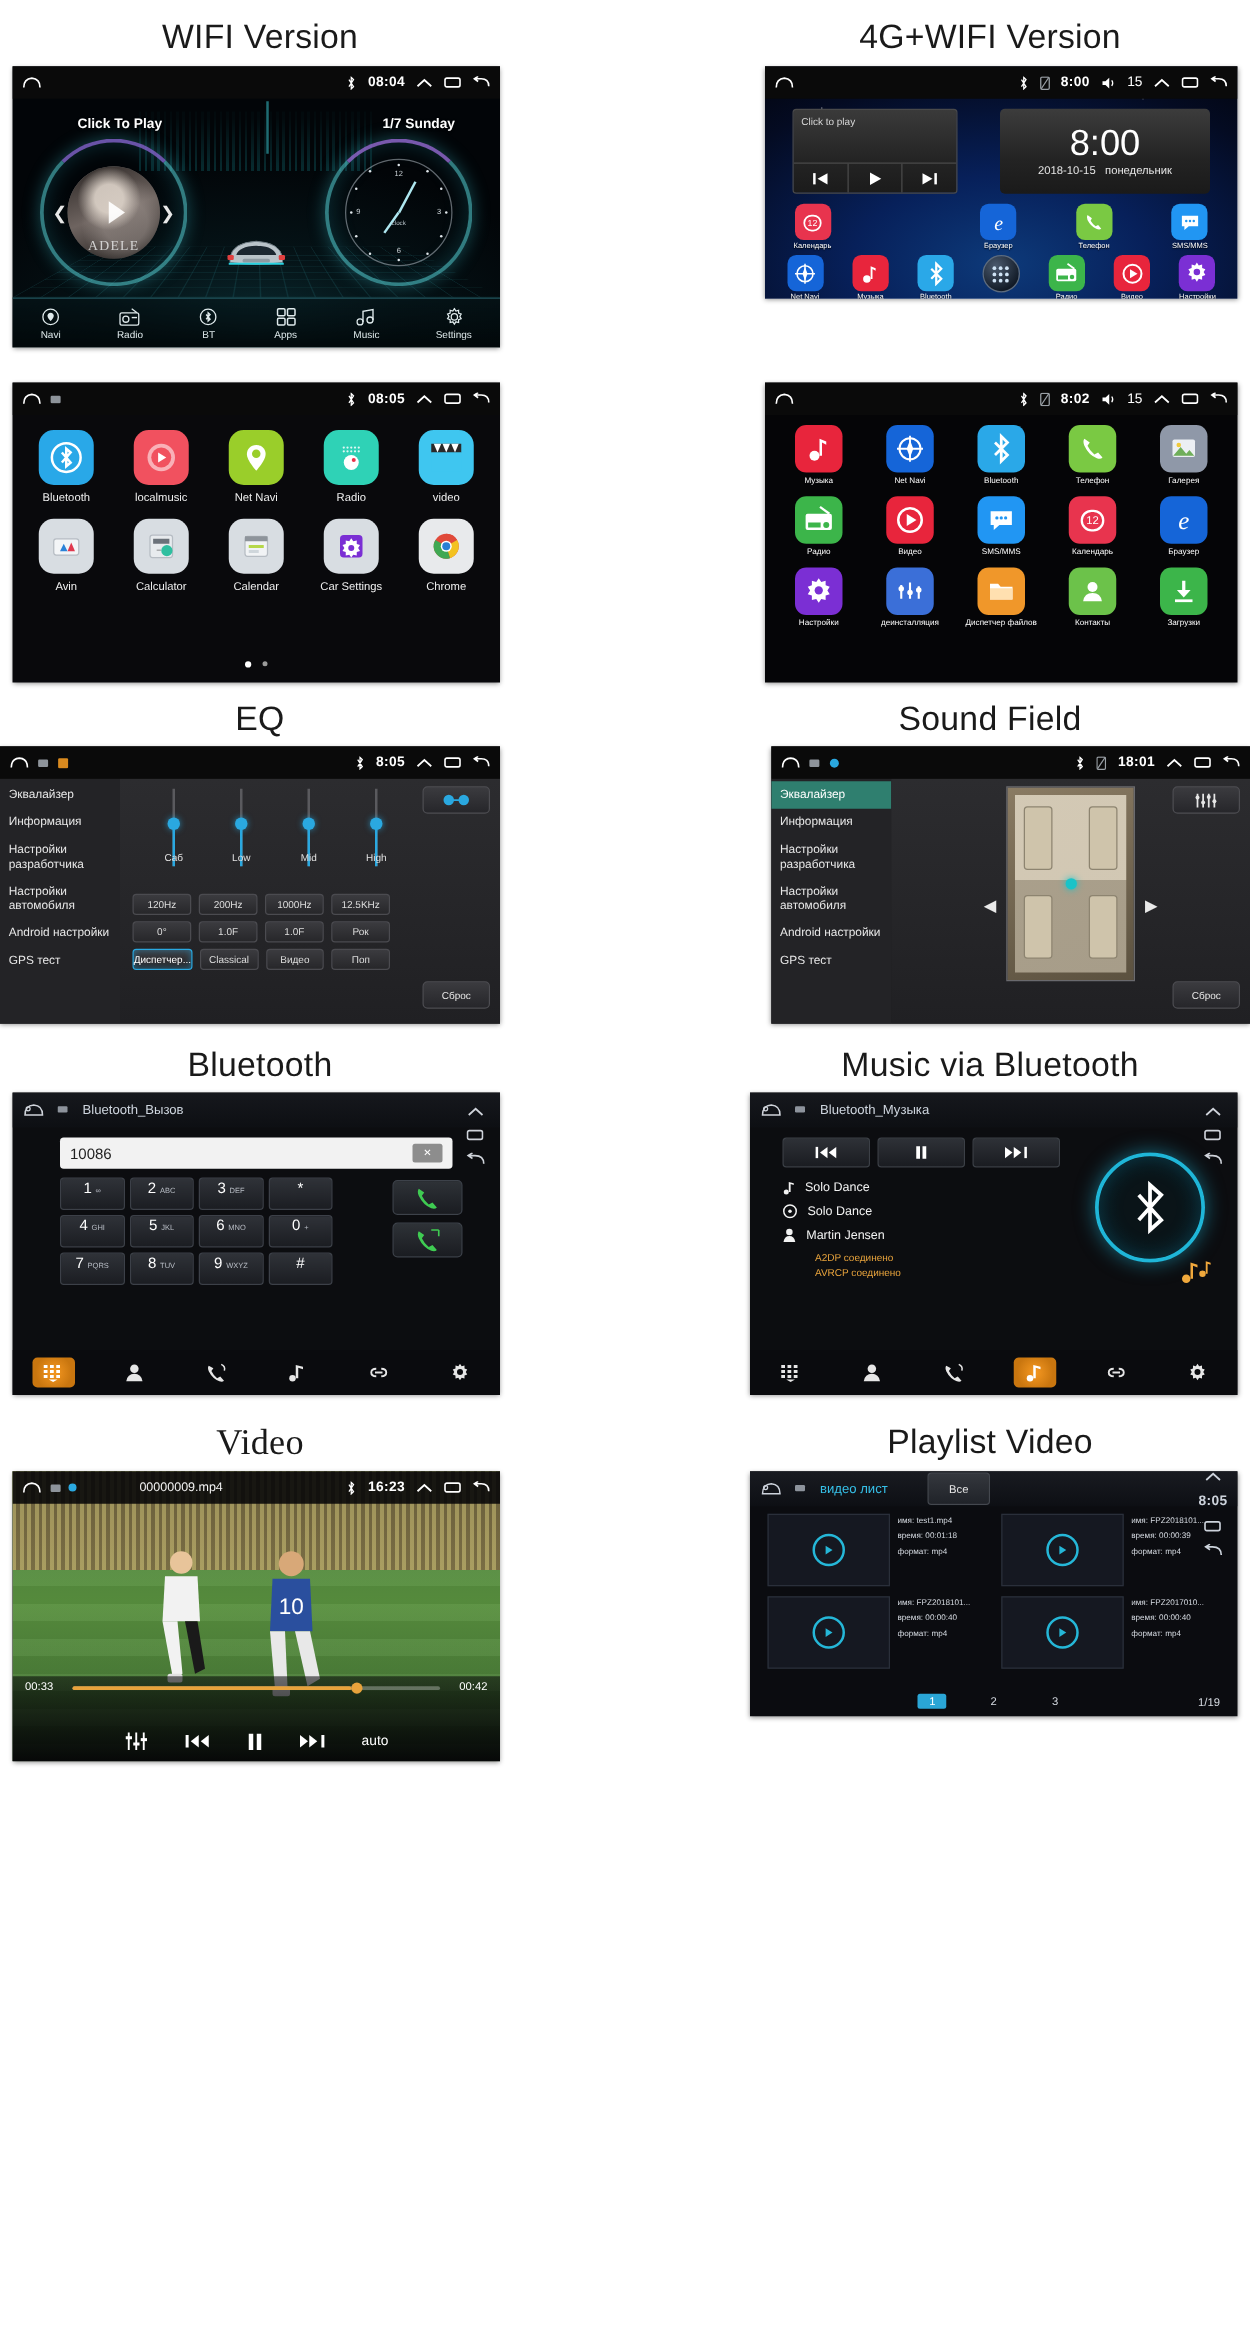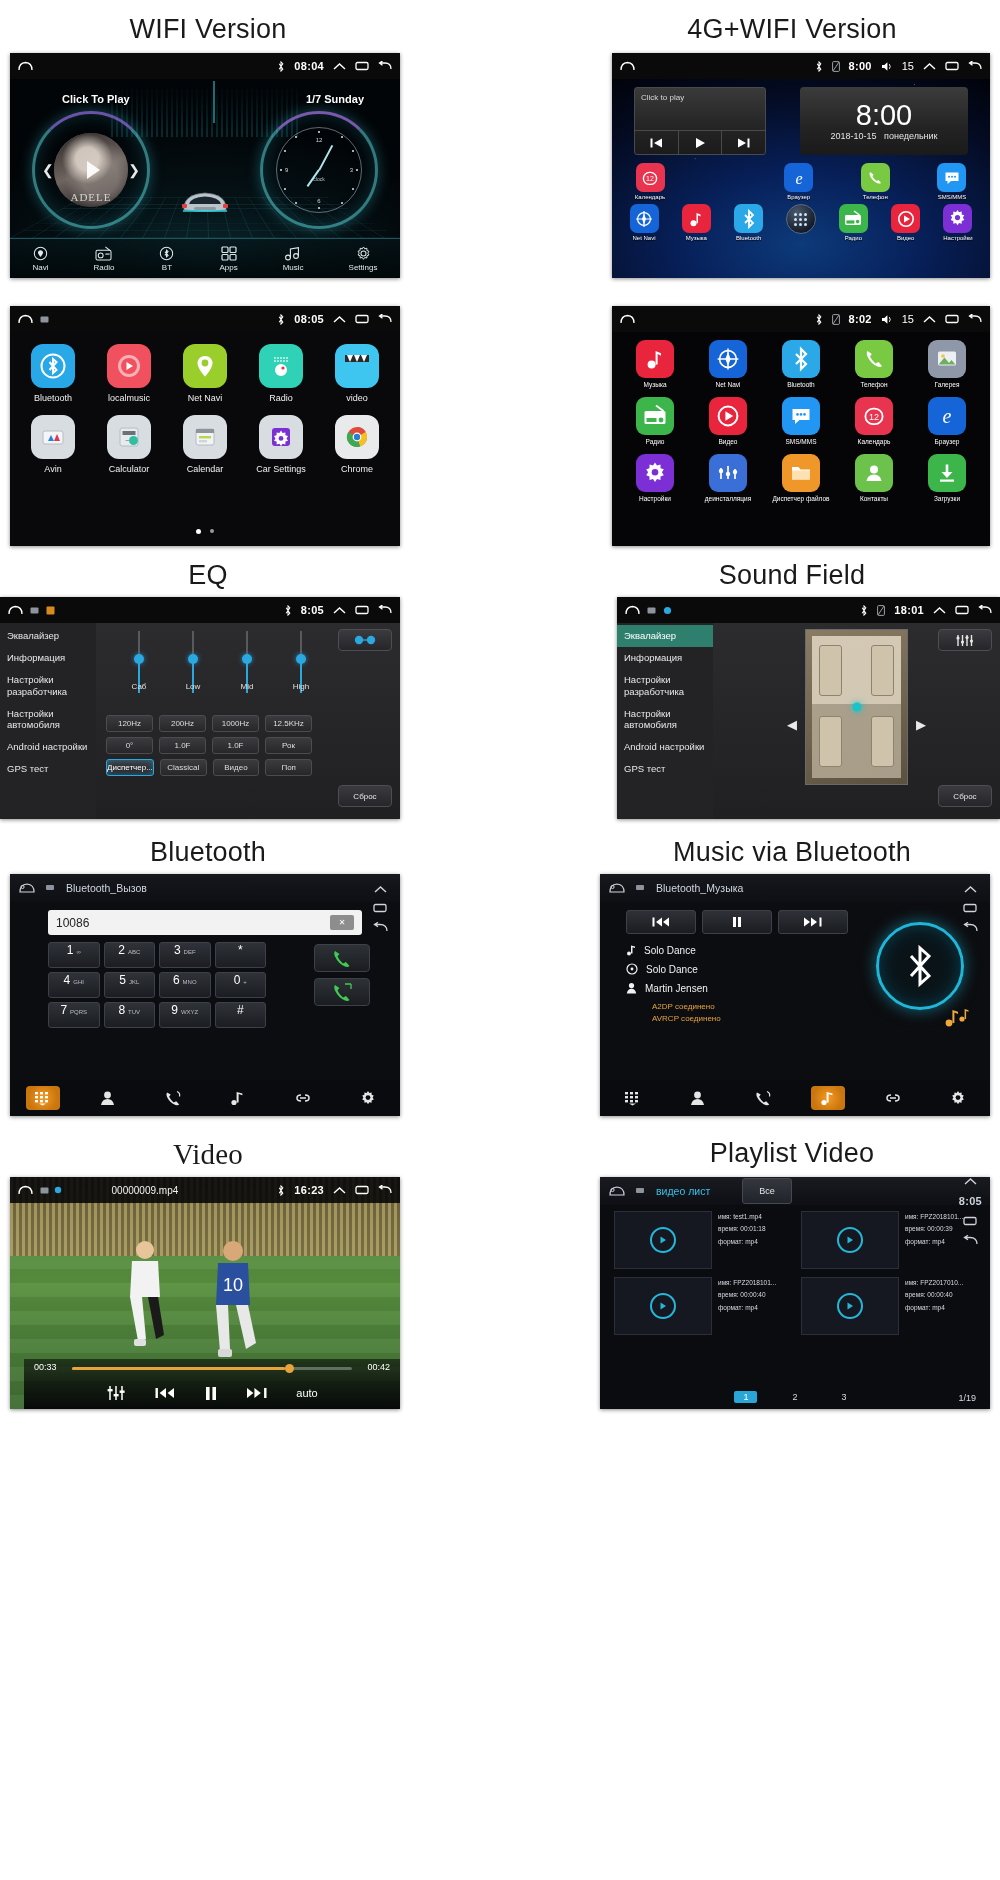--- a/index.html
+++ b/index.html
@@ -126,21 +126,21 @@
   .p1-dock {
     position: absolute; left: 0; right: 0; bottom: 0; height: 40px;
     border-top: 1px solid rgba(70,180,195,0.45);
     display: flex; align-items: center; justify-content: space-around;
     background: linear-gradient(to bottom, rgba(6,22,26,0.6), rgba(2,8,10,0.95));
   }
   .dock-item { display: flex; flex-direction: column; align-items: center; gap: 2px; color: #dfeaec; }
   .dock-item span { font-size: 8px; }
 
   
-  .p2 { width: 378px; height: 225px;
+  .p2 { width: 378px; height: 186px;
     background: radial-gradient(ellipse 340px 200px at 50% 85%, #0d3a7a 0%, #07205a 35%, #040b22 75%, #01030a 100%); }
   .p2 .stars { position:absolute; inset:0;
     background-image:
       radial-gradient(1px 1px at 12% 18%, rgba(255,255,255,.55), transparent),
       radial-gradient(1px 1px at 34% 9%, rgba(255,255,255,.4), transparent),
       radial-gradient(1px 1px at 58% 24%, rgba(255,255,255,.45), transparent),
       radial-gradient(1px 1px at 80% 14%, rgba(255,255,255,.35), transparent),
       radial-gradient(1px 1px at 68% 40%, rgba(255,255,255,.3), transparent),
       radial-gradient(1px 1px at 22% 47%, rgba(255,255,255,.3), transparent);
   }
@@ -289,30 +289,30 @@
       repeating-linear-gradient(90deg, rgba(210,190,120,.55) 0 3px, rgba(110,90,60,.5) 3px 6px),
       linear-gradient(to bottom, #6b5a3a, #8d7b4e);
     opacity: .9; }
   .vid-lines { position:absolute; left:0; right:0; bottom:0; height: 66%;
     background: repeating-linear-gradient(0deg, rgba(255,255,255,.04) 0 14px, rgba(0,0,0,.05) 14px 28px); }
   .player1 { position: absolute; left: 108px; bottom: 58px; width: 54px; height: 112px; }
   .player2 { position: absolute; left: 192px; bottom: 44px; width: 62px; height: 126px; }
   .vid-topbar { position: absolute; top: 0; left: 0; right: 0; height: 26px;
     background: rgba(6,6,8,.88); display: flex; align-items: center; padding: 0 8px; color: #fff; font-size: 10px; }
   .vid-fname { margin: 0 auto; font-size: 10px; color: #f2f2f2; }
-  .vid-bottom { position: absolute; left: 14px; right: 0; bottom: 0; height: 50px;
+  .vid-bottom { position: absolute; left: 0; right: 0; bottom: 0; height: 68px;
     background: linear-gradient(to bottom, rgba(4,4,6,.55), rgba(4,4,6,.96)); padding-left: 16px; }
   .vid-seek { position: absolute; top: 8px; left: 48px; right: 48px; height: 3px; background: rgba(255,255,255,.3); border-radius: 2px; }
   .vid-seek .prog { position: absolute; left: 0; top: 0; bottom: 0; width: 76%; background: #e8a33c; border-radius: 2px; }
   .vid-seek .thumb { position: absolute; left: 76%; top: -3px; width: 9px; height: 9px; border-radius: 50%; background: #e8a33c; }
   .vid-time { position: absolute; top: 3px; color: #fff; font-size: 9px; }
   .vid-ctrls { position: absolute; bottom: 8px; left: 0; right: 0; display: flex; align-items: center; justify-content: center; gap: 28px; color: #fff; }
 
   
-  .p10 { width: 390px; height: 232px; background: #0b0c10; }
+  .p10 { width: 390px; height: 196px; background: #0b0c10; }
   .pl-top { position: absolute; top: 0; left: 0; right: 0; height: 28px;
     background: linear-gradient(to bottom,#191b21,#0d0f14); display: flex; align-items: center; gap: 10px; padding: 0 8px; color: #cdd3dc; font-size: 10px; }
   .pl-title { color: #36c0e8; font-size: 10.5px; }
   .pl-allbtn { margin-left: 22px; padding: 7px 16px; background: linear-gradient(to bottom,#34373d,#202329);
      border: 1px solid #44484f; border-radius: 3px; color: #e6e6e6; font-size: 9px; }
   .pl-grid { position: absolute; top: 34px; left: 14px; right: 14px; display: grid;
      grid-template-columns: 1fr 1fr; gap: 8px 12px; }
   .pl-card { display: flex; gap: 6px; }
   .pl-thumb { width: 98px; height: 58px; background: #151821; border: 1px solid #2a2f3a;
      display: flex; align-items: center; justify-content: center; }

